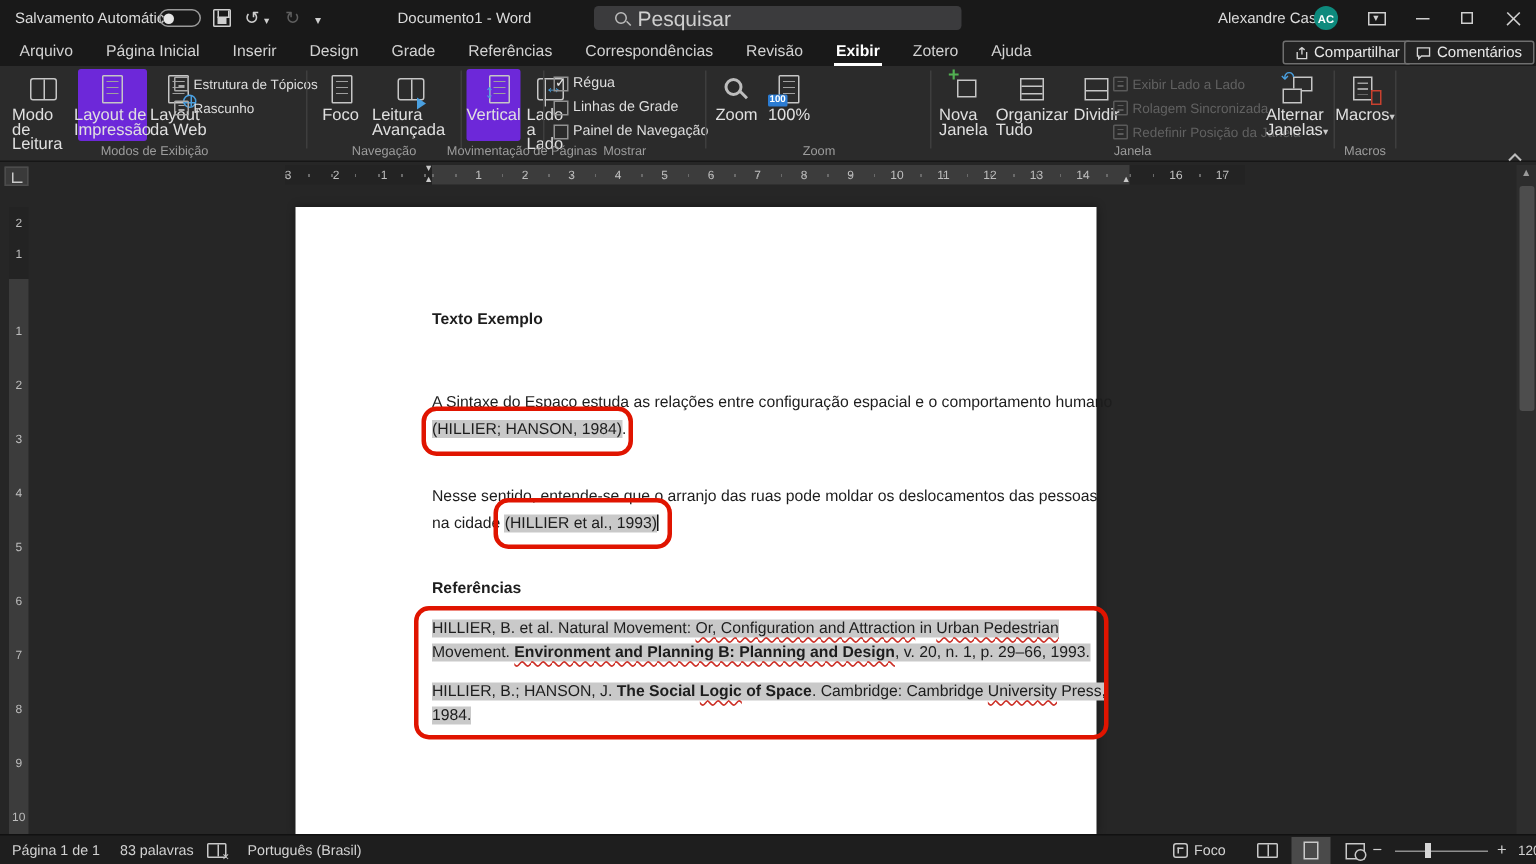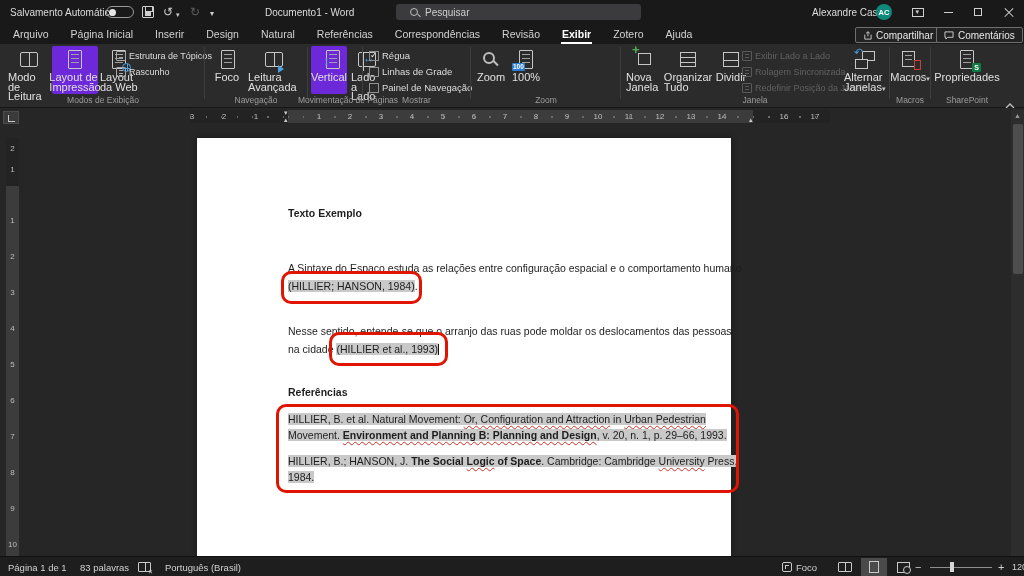--- a/index.html
+++ b/index.html
@@ -13,21 +13,21 @@
   .toggle{position:absolute;left:106px;top:6px;width:28px;height:12px;border:1px solid #9a9a9a;border-radius:7px}
   .toggle .knob{position:absolute;left:2px;top:1.5px;width:7px;height:7px;border-radius:50%;background:#e6e6e6}
   .ic-save{position:absolute;left:142px;top:6px;width:12px;height:12px;border:1px solid #cfcfcf;border-radius:1px}
   .ic-save::before{content:"";position:absolute;left:2px;top:0;width:6px;height:4px;border:1px solid #cfcfcf;border-top:none}
   .ic-save::after{content:"";position:absolute;left:2px;bottom:1px;width:6px;height:4px;background:#cfcfcf}
   .glyph{position:absolute;font-size:12px;color:#cfcfcf;line-height:12px}
   .dim{color:#5f5f5f}
   .searchbox{position:absolute;left:396px;top:4px;width:245px;height:16px;background:#3b3b3d;border-radius:3px;display:flex;align-items:center;gap:7px;padding-left:14px}
   .mag-s{width:8px;height:8px;border:1.3px solid #bdbdbd;border-radius:50%;position:relative;flex:none}
   .mag-s::after{content:"";position:absolute;width:4px;height:1.3px;background:#bdbdbd;right:-4px;bottom:-1px;transform:rotate(45deg)}
-  .searchbox span{font-size:10px;color:#cfcfcf}
+  .searchbox span{font-size:14px;color:#cfcfcf}
   .avatar{position:absolute;left:876px;top:4px;width:16px;height:16px;border-radius:50%;background:#0e8a7d;color:#fff;font-size:7.5px;font-weight:bold;display:flex;align-items:center;justify-content:center}
   .winbtn{position:absolute;top:0;width:30px;height:24px;display:flex;align-items:center;justify-content:center}
   .w-min{width:9px;height:1px;background:#cfcfcf}
   .w-rest{width:8px;height:8px;border:1px solid #cfcfcf;position:relative;background:#191919}
   .w-rest::before{content:"";position:absolute;left:2px;top:-3px;width:8px;height:8px;border:1px solid #cfcfcf;z-index:-1}
   .w-close{position:relative;width:10px;height:10px}
   .w-close::before,.w-close::after{content:"";position:absolute;left:-1px;top:4.5px;width:12px;height:1.2px;background:#cfcfcf}
   .w-close::before{transform:rotate(45deg)}.w-close::after{transform:rotate(-45deg)}
   .w-ribopt{width:12px;height:9px;border:1px solid #cfcfcf;position:relative}
   .w-ribopt::after{content:"▾";position:absolute;left:2.5px;top:-1px;font-size:7px;color:#cfcfcf}
@@ -164,21 +164,21 @@
     <div class="winbtn" style="left:994px">
         <span class="w-close"></span>
       </div>
   </div>
 
   <div class="tabsrow">
     <span class="tab">Arquivo</span>
     <span class="tab">Página Inicial</span>
     <span class="tab">Inserir</span>
     <span class="tab">Design</span>
-    <span class="tab">Natural</span>
+    <span class="tab">Grade</span>
     <span class="tab">Referências</span>
     <span class="tab">Correspondências</span>
     <span class="tab">Revisão</span>
     <span class="tab active">Exibir</span>
     <span class="tab">Zotero</span>
     <span class="tab">Ajuda</span>
     <div class="topbtn" style="left:855px">
       <svg width="9" height="9" viewBox="0 0 10 10">
           <path d="M2 4v5h7V4M5.5 6V1M3.5 2.5L5.5 .8 7.5 2.5" fill="none" stroke="#d6d6d6" stroke-width="1"></path>
         </svg>
@@ -338,27 +338,20 @@
         <span class="ib">
             <span class="mcr"></span>
             <span class="mred"></span>
           </span>
         <span class="lbl ddcaret">Macros</span>
       </div>
       <span class="glabel">Macros</span>
     </div>
     <span class="vsep" style="left:930px"></span>
 
-    <div class="grp" style="left:933px;width:68px">
-      <div class="bb" style="left:4px;width:60px">
-        <span class="ib"><span class="pg"></span><span class="sbadge"></span></span>
-        <span class="lbl">Propriedades</span>
-      </div>
-      <span class="glabel">SharePoint</span>
-    </div>
 
     <span class="collapse">
       <svg width="12" height="8" viewBox="0 0 12 8">
           <path d="M2 6L6 2l4 4" fill="none" stroke="#bdbdbd" stroke-width="1.4"></path>
         </svg>
     </span>
   </div>
 
   <div class="docarea">
 

